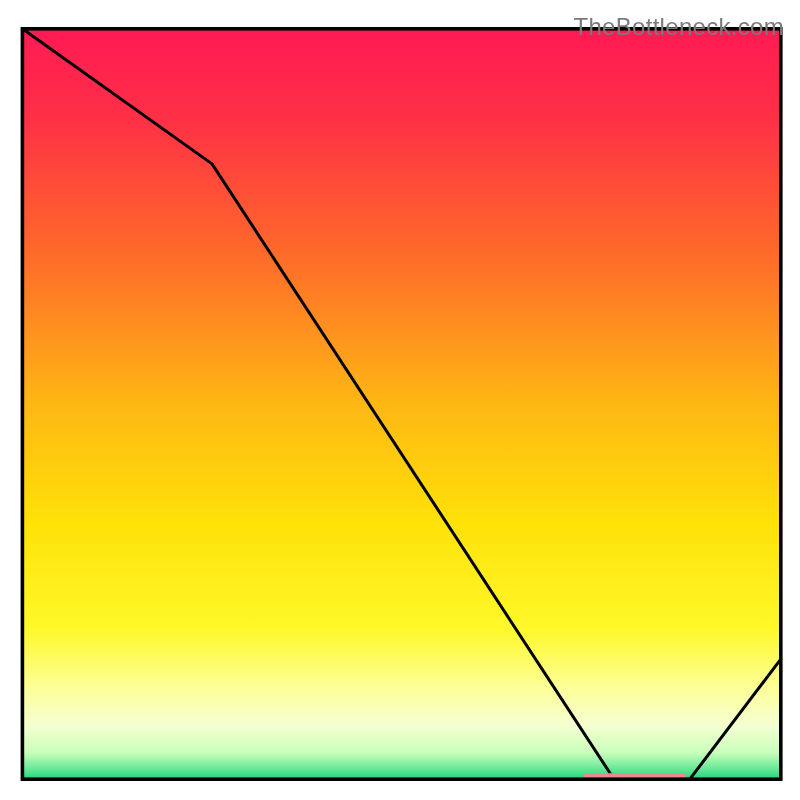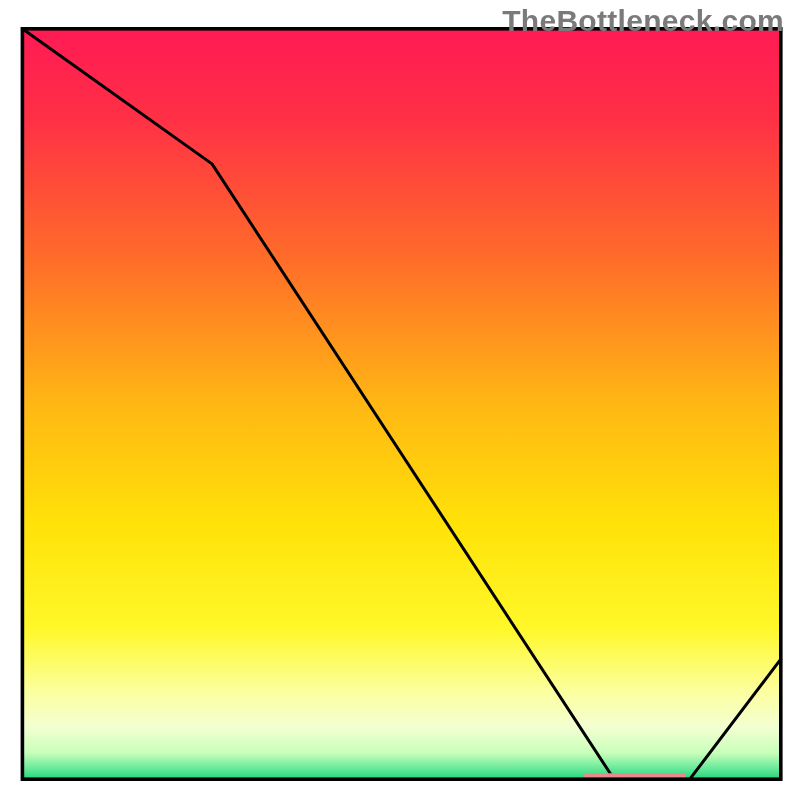--- a/index.html
+++ b/index.html
@@ -11,24 +11,24 @@
     font-family: Arial, Helvetica, sans-serif;
     overflow: hidden;
   }
   .container {
     position: relative;
     width: 800px;
     height: 800px;
   }
   .watermark {
     position: absolute;
-    top: 4px;
+    top: 13px;
     right: 16px;
-    font-size: 30px;
-    font-weight: bold;
+    font-size: 24px;
+    font-weight: normal;
     color: #7a7a7a;
     letter-spacing: 0.3px;
     z-index: 30;
   }
   svg {
     position: absolute;
     top: 0;
     left: 0;
   }
 </style>

